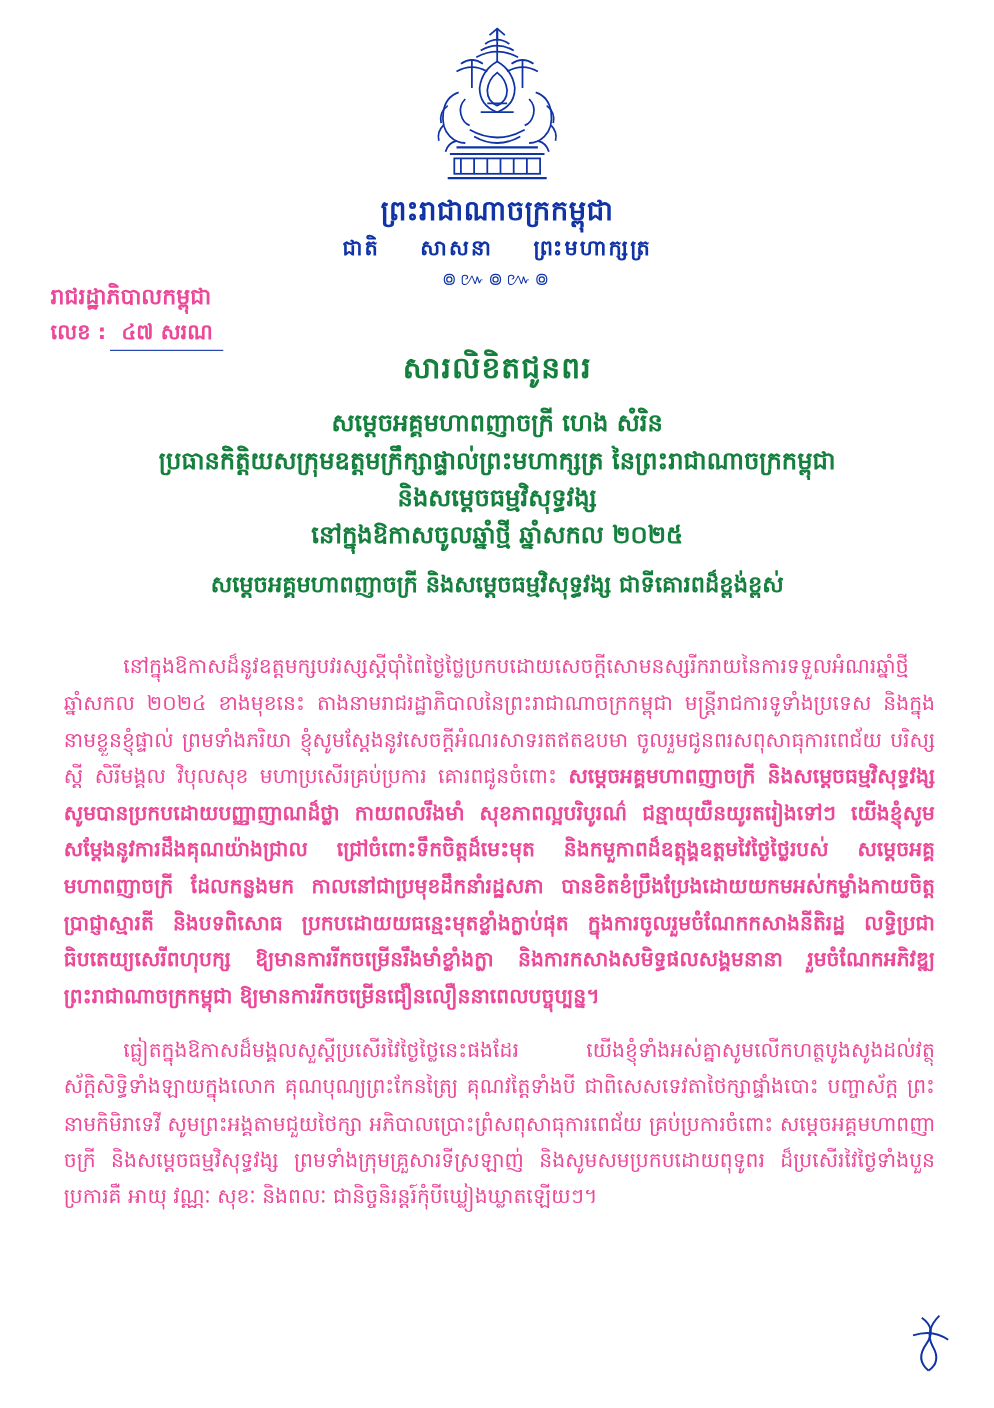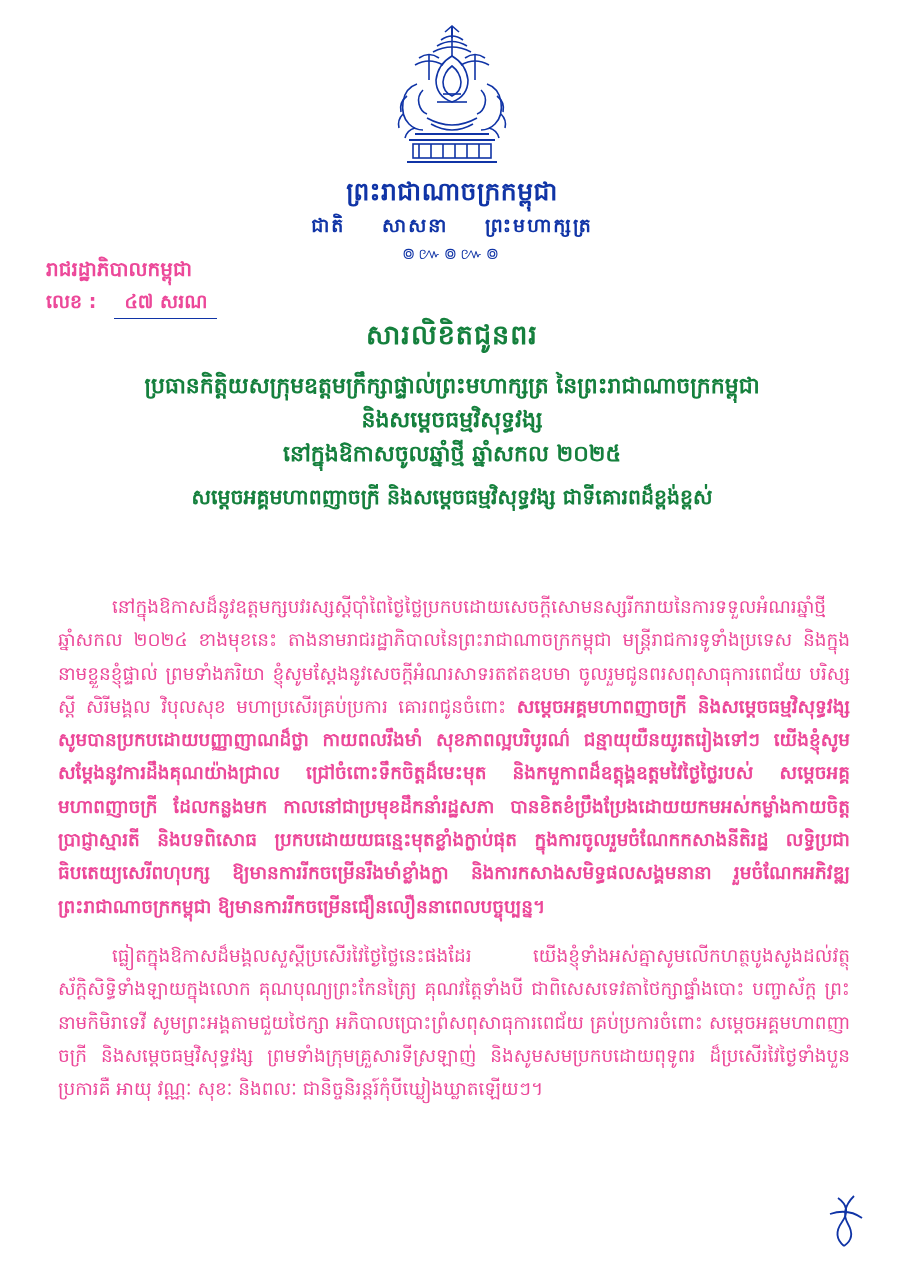--- a/index.html
+++ b/index.html
@@ -76,21 +76,21 @@
     font-size: 20px;
     font-weight: bold;
     line-height: 1.35;
   }
   .doc-number {
     margin-top: 6px;
     font-size: 19px;
     font-weight: bold;
     display: flex;
     align-items: baseline;
-    gap: 18px;
+    gap: 4px;
   }
   .doc-number .num {
     border-bottom: 1.5px solid #1034a6;
     padding: 0 10px 1px 10px;
   }
 
   
   .title-block {
     position: absolute;
     top: 318px;
@@ -212,20 +212,21 @@
     <div class="gov-name">រាជរដ្ឋាភិបាលកម្ពុជា</div>
     <div class="doc-number">
       <span>លេខ :</span>
       <span class="num">៤៧ សរណ</span>
     </div>
   </div>
 
   <div class="title-block">
     <div class="doc-title">សារលិខិតជូនពរ</div>
     <div class="subtitle">
+      <span class="subtitle-line">សម្តេចអគ្គមហាពញាចក្រី ហេង សំរិន</span>
       <span class="subtitle-line">ប្រធានកិត្តិយសក្រុមឧត្តមក្រឹក្សាផ្ទាល់ព្រះមហាក្សត្រ នៃព្រះរាជាណាចក្រកម្ពុជា</span>
       <span class="subtitle-line">និងសម្តេចធម្មវិសុទ្ធវង្ស</span>
       <span class="subtitle-line">នៅក្នុងឱកាសចូលឆ្នាំថ្មី ឆ្នាំសកល ២០២៥</span>
     </div>
     <div class="recipient-line">សម្តេចអគ្គមហាពញាចក្រី និងសម្តេចធម្មវិសុទ្ធវង្ស ជាទីគោរពដ៏ខ្ពង់ខ្ពស់</div>
   </div>
 
   <div class="body-text">
     <p class="para">
       <span>នៅក្នុងឱកាសដ៏នូវឧត្តមក្សបវរស្សស្តីប៉ាំពៃថ្ងៃថ្លៃប្រកបដោយសេចក្តីសោមនស្សរីករាយនៃការទទួលអំណរឆ្នាំថ្មី ឆ្នាំសកល ២០២៤ ខាងមុខនេះ តាងនាមរាជរដ្ឋាភិបាលនៃព្រះរាជាណាចក្រកម្ពុជា មន្ត្រីរាជការទូទាំងប្រទេស និងក្នុងនាមខ្លួនខ្ញុំផ្ទាល់ ព្រមទាំងភរិយា ខ្ញុំសូមស្តែងនូវសេចក្តីអំណរសាទរតឥតឧបមា ចូលរួមជូនពរសពុសាធុការពេជ័យ បរិស្សស្តី សិរីមង្គល វិបុលសុខ មហាប្រសើរគ្រប់ប្រការ គោរពជូនចំពោះ</span>

